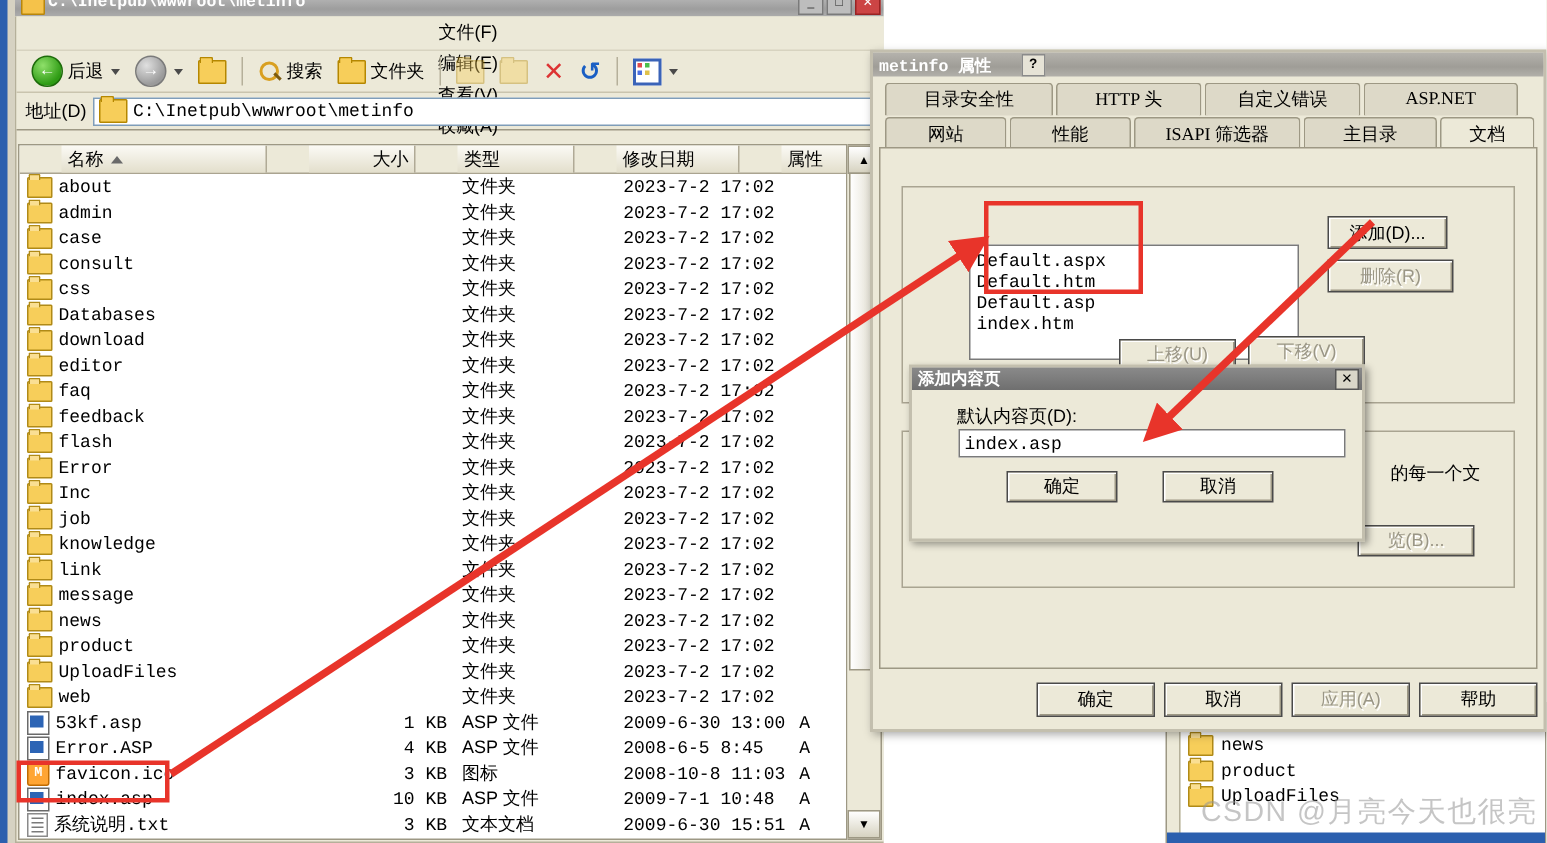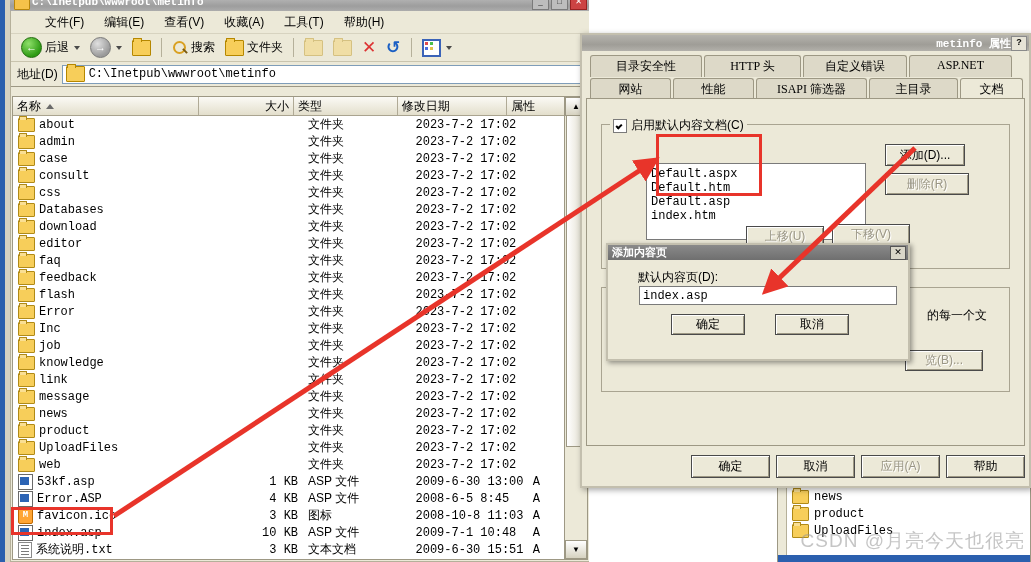--- a/index.html
+++ b/index.html
@@ -44,21 +44,21 @@
 
   #expl-body{
     position:absolute;left:5px;top:11px;right:0;bottom:0;
     background:#ece9d8;
     border:1px solid #b5b09a;border-top:none;border-right:none;
     box-sizing:border-box;
   }
 
   
   #menubar{height:22px;background:#ece9d8;display:flex;align-items:center;
-    padding-left:24px;border-bottom:1px solid #d7d3c0;}
+    padding-left:24px;border-bottom:1px solid #d7d3c0;flex-direction:column;}
   .menu-item{padding:2px 10px;font-size:12px;color:#000;white-space:nowrap;cursor:default;}
 
   
   #toolbar{height:27px;background:#ece9d8;display:flex;align-items:center;
     padding-left:6px;border-bottom:1px solid #c9c4ae;gap:2px;}
   .tb-btn{display:flex;align-items:center;gap:3px;padding:2px 4px;height:21px;
     white-space:nowrap;font-size:12px;cursor:default;}
   .tb-sep{width:1px;height:19px;background:#b5b09a;margin:0 4px;}
   .caret{width:0;height:0;border-left:3px solid transparent;border-right:3px solid transparent;
     border-top:4px solid #4a4a4a;margin-left:2px;}
@@ -85,21 +85,21 @@
   #addr-label{font-size:12px;white-space:nowrap;}
   #addr-field{flex:1;height:19px;background:#fff;border:1px solid #7f9db9;
     display:flex;align-items:center;gap:4px;padding-left:3px;box-sizing:border-box;}
   #addr-text{font-size:12px;white-space:nowrap;}
 
   
   #listview{position:absolute;left:1px;right:24px;top:85px;bottom:1px;background:#fff;
     border:1px solid #9d9884;box-sizing:border-box;overflow:hidden;}
   #lv-header{display:flex;height:18px;background:#ece9d8;border-bottom:1px solid #aaa490;}
   .lv-th{border-right:1px solid #b0aa96;font-size:12px;padding:1px 4px;box-sizing:border-box;
-    display:flex;align-items:center;background:linear-gradient(to bottom,#fbfaf5,#e3dfcc);white-space:nowrap;}
+    display:flex;align-items:center;background:linear-gradient(to bottom,#fbfaf5,#e3dfcc);white-space:nowrap;margin-left:28px;}
   .lv-th.num{justify-content:flex-end;}
   .sortarrow{margin-left:5px;width:0;height:0;border-left:4px solid transparent;
     border-right:4px solid transparent;border-bottom:5px solid #6a6a6a;}
   .lv-row{display:flex;height:17px;align-items:center;font-size:12px;}
   .c-name{width:198px;display:flex;align-items:center;gap:4px;padding-left:5px;box-sizing:border-box;white-space:nowrap;}
   .c-size{width:100px;text-align:right;padding-right:6px;box-sizing:border-box;}
   .c-type{width:110px;padding-left:4px;box-sizing:border-box;}
   .c-date{width:116px;padding-left:4px;box-sizing:border-box;white-space:nowrap;}
   .c-attr{width:40px;padding-left:8px;box-sizing:border-box;}
   .ic-folder{width:15px;height:12px;background:#f7ce5a;border:1px solid #b08a17;border-radius:1px;position:relative;flex:none;}
@@ -127,21 +127,21 @@
   .bg-row{display:flex;align-items:center;gap:5px;height:17px;font-size:12px;}
   #bgwin-taskbar{position:absolute;left:0;right:0;bottom:0;height:8px;background:#2b5fae;}
   #watermark{position:absolute;right:6px;bottom:8px;color:rgba(150,150,150,.55);
     font-size:19px;white-space:nowrap;letter-spacing:1px;}
 
   
   #propdlg{position:absolute;left:580px;top:33px;width:451px;height:455px;
     background:#ece9d8;border:2px solid #c3bfae;box-sizing:border-box;
     box-shadow:2px 2px 6px rgba(0,0,0,.35);}
   #prop-title{height:16px;background:linear-gradient(to bottom,#b5b3ad 0%,#9f9d97 60%,#b2b0aa 100%);
-    display:flex;align-items:center;justify-content:flex-end;padding:0 2px 0 4px;}
+    display:flex;align-items:center;justify-content:flex-start;padding:0 2px 0 4px;gap:20px;}
   #prop-title-text{font-size:11px;color:#fff;font-weight:bold;
     font-family:"Liberation Mono","DejaVu Sans Mono",monospace;}
   .help-btn{width:14px;height:13px;border:1px solid #8a8a8a;background:#e6e3d6;
     font-size:9px;line-height:11px;text-align:center;font-weight:bold;}
   #prop-inner{position:absolute;left:4px;right:4px;top:20px;bottom:4px;}
 
   
   .tabrow{display:flex;padding-left:4px;font-family:Liberation Serif, serif;}
   .tab{border:1px solid #9d9884;border-bottom:none;background:#ddd9c8;
     font-size:12px;padding:2px 0;text-align:center;white-space:nowrap;
@@ -595,24 +595,20 @@
       <div class="tab" style="width:81px">网站</div>
       <div class="tab" style="width:81px">性能</div>
       <div class="tab" style="width:111px">ISAPI 筛选器</div>
       <div class="tab" style="width:89px">主目录</div>
       <div class="tab active" style="width:63px">文档</div>
     </div>
 
     <div id="tabpanel">
 
       <div class="grp" style="left:14px;top:25px;right:14px;height:145px;">
-        <div class="grp-legend">
-          <span class="cb checked"></span>
-          <span>启用默认内容文档(C)</span>
-        </div>
 
         <div class="listbox" style="left:44px;top:18px;width:220px;height:77px;margin-top:20px;">
           <div id="doclist">
               <div class="lb-item">Default.aspx</div>
               <div class="lb-item">Default.htm</div>
               <div class="lb-item">Default.asp</div>
               <div class="lb-item">index.htm</div>
             </div>
         </div>
 

